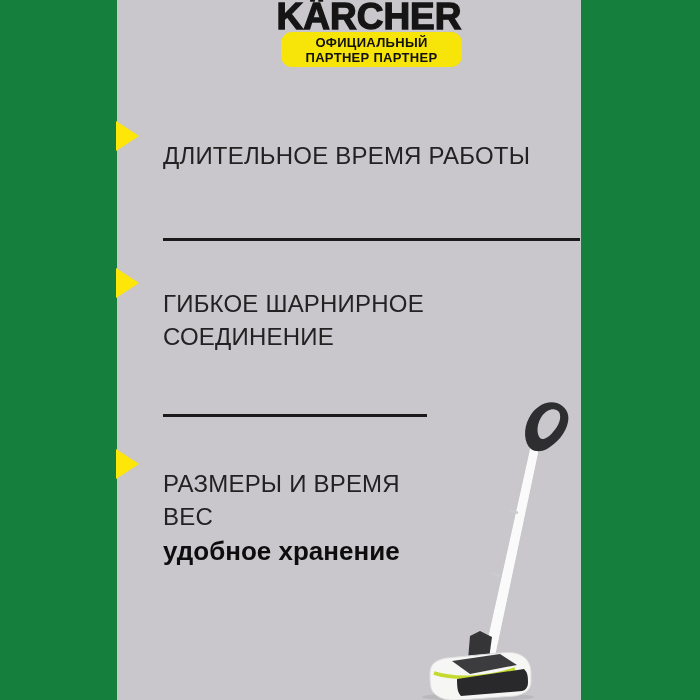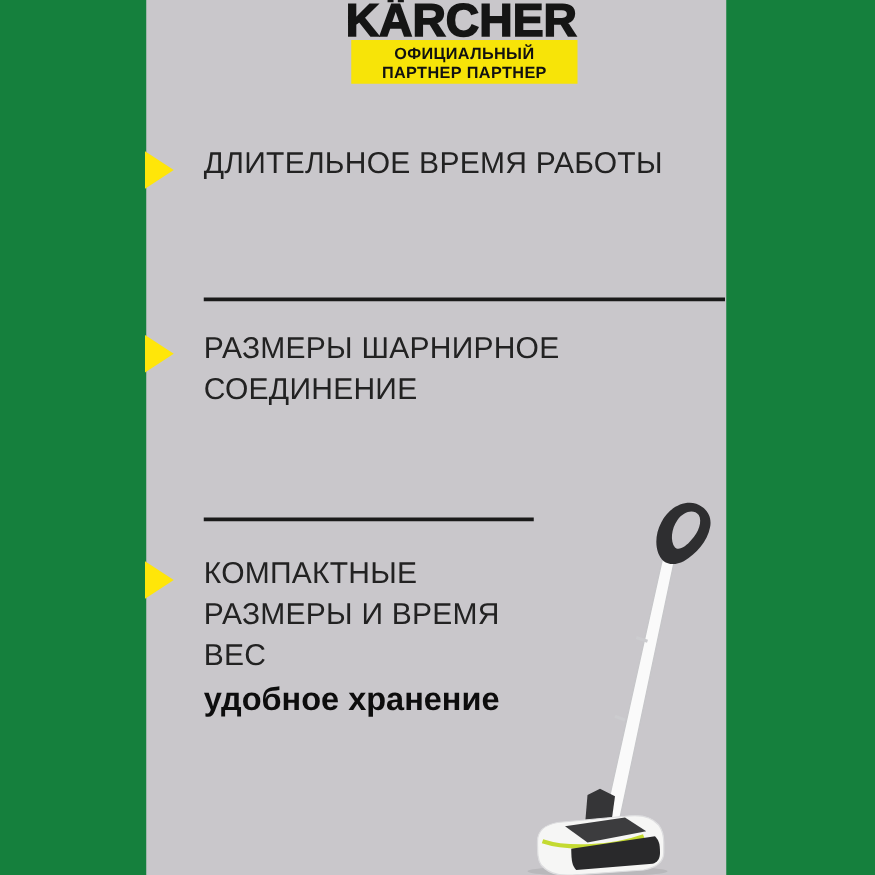--- a/index.html
+++ b/index.html
@@ -24,36 +24,37 @@
     color:var(--logo-black,#151515);
     -webkit-text-stroke:1.3px var(--logo-black,#151515);
     white-space:nowrap;
   }
   .badge{
     position:absolute;
     left:281px;top:32px;width:181px;height:35px;
     background:var(--badge-yellow,#F7E408);
     display:flex;flex-direction:column;align-items:center;justify-content:center;
     text-align:center;
+    border-radius:11px;
   }
   .badge div{
     font-size:13px;line-height:15px;font-weight:700;
     letter-spacing:0.3px;color:#111;white-space:nowrap;
   }
   .bullet{
     position:absolute;left:116px;
     width:0;height:0;
     border-top:15px solid transparent;
     border-bottom:15px solid transparent;
     border-left:23px solid var(--accent-yellow,#FFE609);
   }
   .bullet.b1{top:121px;}
   .bullet.b2{top:268px;}
   .bullet.b3{top:449px;}
-  .section{position:absolute;left:163px;width:420px;}
+  .section{position:absolute;left:163px;width:420px;margin-top:25px;}
   .section.s1{top:114px;}
   .section.s2{top:262px;}
   .section.s3{top:442px;}
   .title-line{
     font-size:24px;line-height:33px;font-weight:400;
     color:var(--title-text,#222);letter-spacing:0.2px;
     white-space:nowrap;
   }
   .desc{margin-top:5px;}
   .desc-line{
@@ -87,29 +88,28 @@
 
   <div class="bullet b1"></div>
   <div class="section s1">
     <div class="title-line">ДЛИТЕЛЬНОЕ ВРЕМЯ РАБОТЫ</div>
   </div>
 
   <div class="divider d1"></div>
 
   <div class="bullet b2"></div>
   <div class="section s2">
-    <div class="title-line">РАЗМЕРЫ ШАРНИРНОЕ</div>
+    <div class="title-line">ГИБКОЕ ШАРНИРНОЕ</div>
     <div class="title-line">СОЕДИНЕНИЕ</div>
   </div>
 
   <div class="divider d2"></div>
 
   <div class="bullet b3"></div>
   <div class="section s3">
-    <div class="title-line">КОМПАКТНЫЕ</div>
     <div class="title-line">РАЗМЕРЫ И ВРЕМЯ</div>
     <div class="title-line">ВЕС</div>
     <div class="desc">
       <div class="desc-line">удобное хранение</div>
     </div>
   </div>
 
   <svg class="product" viewBox="405 393 190 307" xmlns="http://www.w3.org/2000/svg">
 
     <ellipse cx="478" cy="697" rx="56" ry="4" fill="#b9b8bb"></ellipse>

